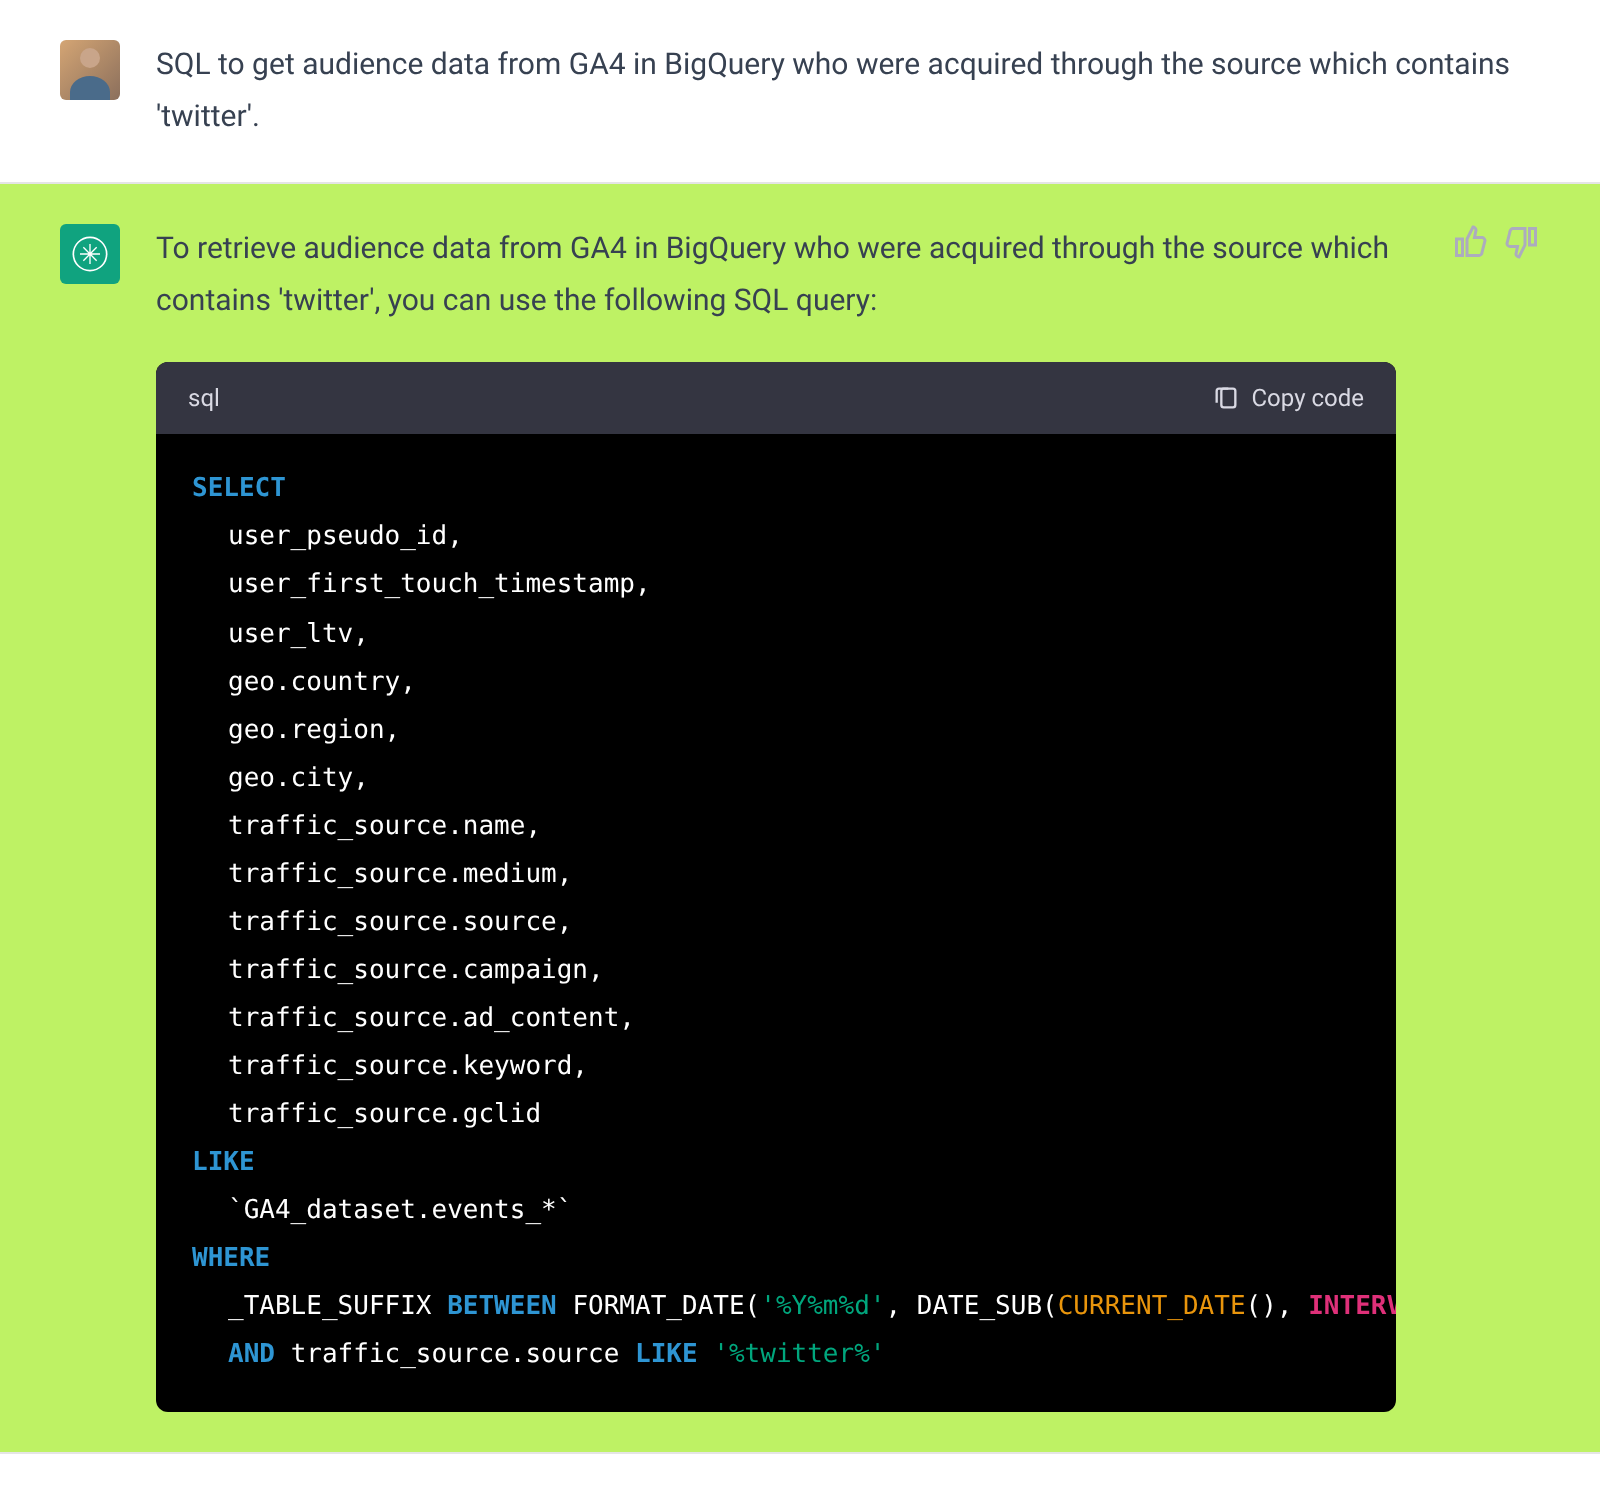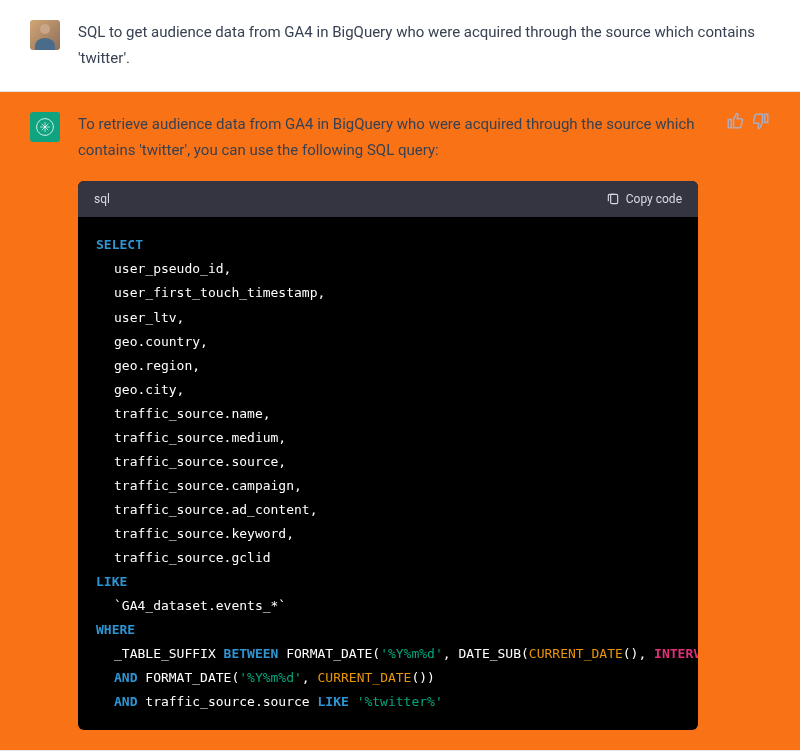--- a/index.html
+++ b/index.html
@@ -10,21 +10,21 @@
       height: 756px;
       overflow: hidden;
     }
     .message-row {
       display: flex;
       padding: 20px 30px 20px 30px;
       gap: 18px;
       border-bottom: 1px solid #e5e5e5;
     }
     .message-row.assistant {
-      background: #f97316;
+      background: #bef264;
     }
     .avatar {
       width: 30px;
       height: 30px;
       border-radius: 3px;
       flex-shrink: 0;
     }
     .avatar.user {
       background: linear-gradient(135deg, #d4a574 0%, #8b6f5c 100%);
       position: relative;
@@ -150,21 +150,20 @@
         <div class="code-line ind1">traffic_source.medium,</div>
         <div class="code-line ind1">traffic_source.source,</div>
         <div class="code-line ind1">traffic_source.campaign,</div>
         <div class="code-line ind1">traffic_source.ad_content,</div>
         <div class="code-line ind1">traffic_source.keyword,</div>
         <div class="code-line ind1">traffic_source.gclid</div>
         <div class="code-line"><span class="kw">LIKE</span></div>
         <div class="code-line ind1">`GA4_dataset.events_*`</div>
         <div class="code-line"><span class="kw">WHERE</span></div>
         <div class="code-line ind1"><span>_TABLE_SUFFIX </span><span class="kw">BETWEEN</span> <span>FORMAT_DATE</span>(<span class="str">'%Y%m%d'</span>, <span>DATE_SUB</span>(<span class="fn">CURRENT_DATE</span>(), <span class="num">INTERVAL</span> </div>
-        <div class="code-line ind1"><span class="kw">AND</span> <span>FORMAT_DATE</span>(<span class="str">'%Y%m%d'</span>, <span class="fn">CURRENT_DATE</span>())</div>
         <div class="code-line ind1"><span class="kw">AND</span> <span>traffic_source.source </span><span class="kw">LIKE</span> <span class="str">'%twitter%'</span></div>
       </div>
     </div>
   </div>
   <div class="feedback">
     <div class="feedback-btn">
       <svg viewBox="0 0 24 24" fill="none" stroke="currentColor" stroke-width="2">
         <path d="M7 10v11H3V10h4zm3 11V10l4-8c1 0 2 1 2 2l-1 5h5c1 0 2 1 2 2l-2 8c0 1-1 2-2 2h-8z"></path>
       </svg>
     </div>

